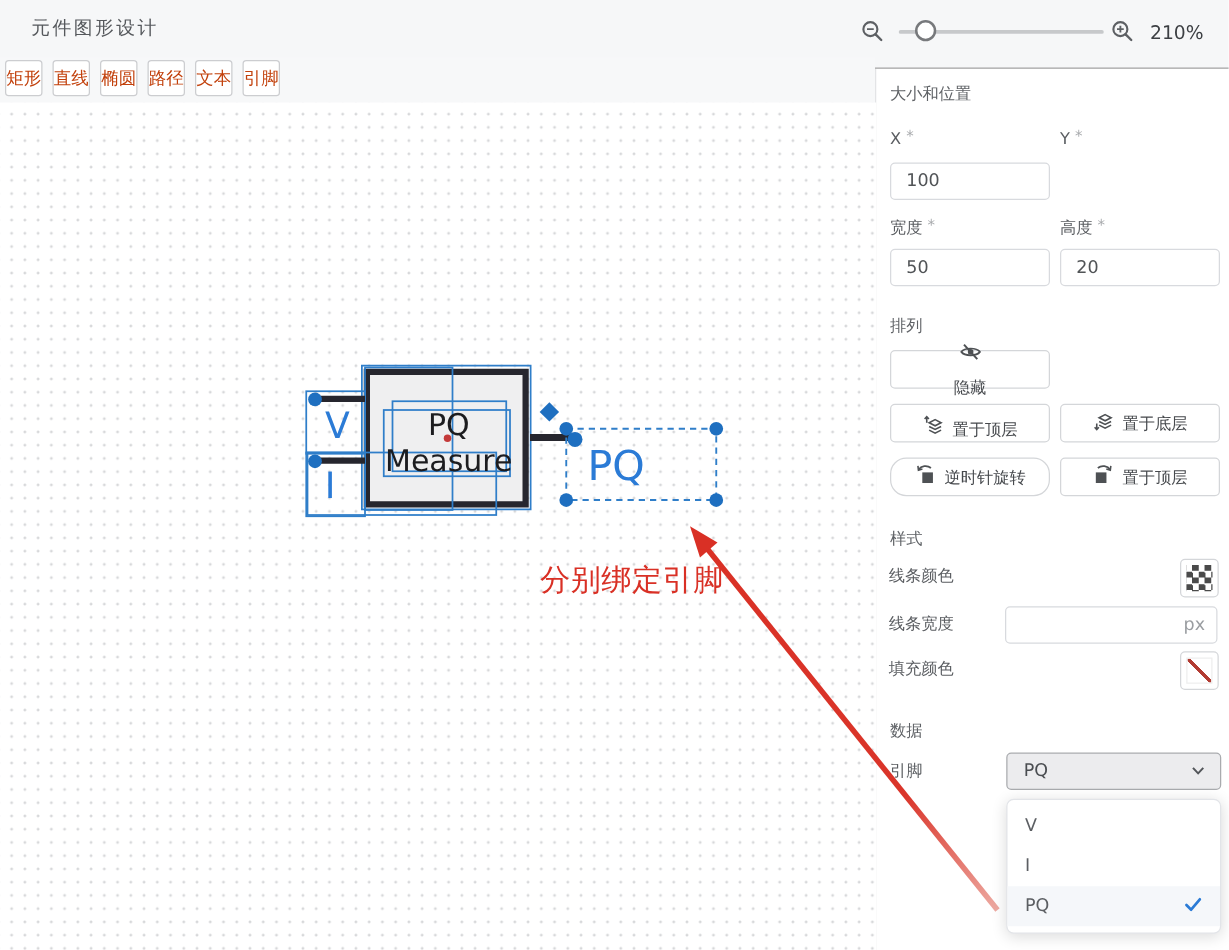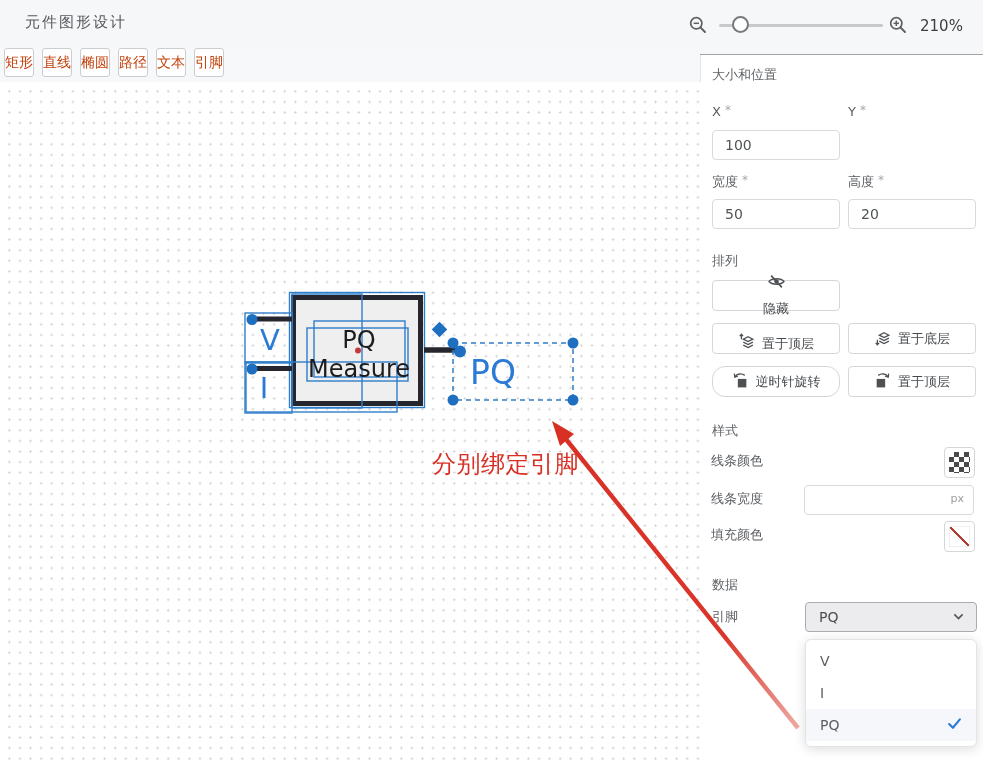--- a/index.html
+++ b/index.html
@@ -34,21 +34,21 @@
   .fld-label { position:absolute; font-size:13px; color:#5a5d61; }
   .req { color:#a6a8ab; margin-left:4px; font-size:12px; position:relative; top:-2px; }
   .txt-input { position:absolute; width:128px; height:30px; border:1px solid #d8dade; border-radius:4px; background:#fff; font-size:14px; color:#515457; padding:0 12px; font-family:inherit; outline:none; }
   .arr-btn { position:absolute; width:128px; height:31px; background:#fff; border:1px solid #d4d6d9; border-radius:4px; font-size:13px; color:#46494d; font-family:inherit; display:flex; align-items:center; justify-content:center; gap:7px; cursor:pointer; }
   .arr-btn svg { flex:0 0 auto; }
   .swatch-btn { position:absolute; left:243px; width:31px; height:31px; background:#fff; border:1px solid #d4d6d9; border-radius:4px; display:flex; align-items:center; justify-content:center; cursor:pointer; }
   .checker { width:21px; height:21px; background: repeating-conic-gradient(#4a4a4a 0% 25%, #ffffff 0% 50%); background-size:10px 10px; }
   .nofill { width:21px; height:21px; border:1px solid #eee; background: linear-gradient(to top right, #fff 45%, #b23b32 45%, #b23b32 55%, #fff 55%); }
   .lw-wrap { position:absolute; left:103px; width:170px; height:30px; }
   .lw-input { width:170px; height:30px; border:1px solid #d8dade; border-radius:4px; font-size:14px; color:#515457; padding:0 30px 0 12px; font-family:inherit; outline:none; }
-  .lw-unit { position:absolute; right:10px; top:7px; font-size:11px; color:#9a9da1; pointer-events:none; }
+  .lw-unit { position:absolute; right:10px; top:7px; font-size:14px; color:#9a9da1; pointer-events:none; }
 
   .pin-select { position:absolute; left:104px; top:556px; width:172px; height:30px; background:#ececee; border:1px solid #a9abae; border-radius:4px; display:flex; align-items:center; cursor:pointer; }
   .pin-select-value { font-size:14px; color:#4a4d51; padding-left:13px; flex:1; }
   .pin-select .chev { margin-right:11px; }
 
   .dropdown { position:absolute; left:104px; top:593px; width:172px; height:108px; background:#fff; border:1px solid #e2e4e8; border-radius:6px; box-shadow:0 2px 12px rgba(0,0,0,0.14); z-index:10; padding:5px 0; }
   .dd-item { height:32px; display:flex; align-items:center; padding:0 14px; font-size:14px; color:#5c5f63; cursor:pointer; }
   .dd-item.selected { background:#f5f7fa; }
   .dd-item .dd-label { flex:1; }
 </style>

